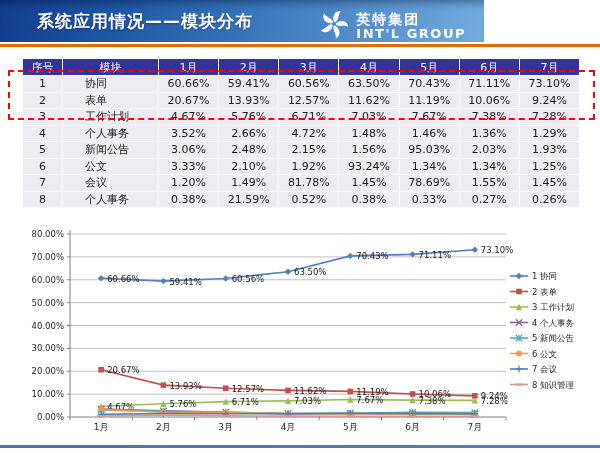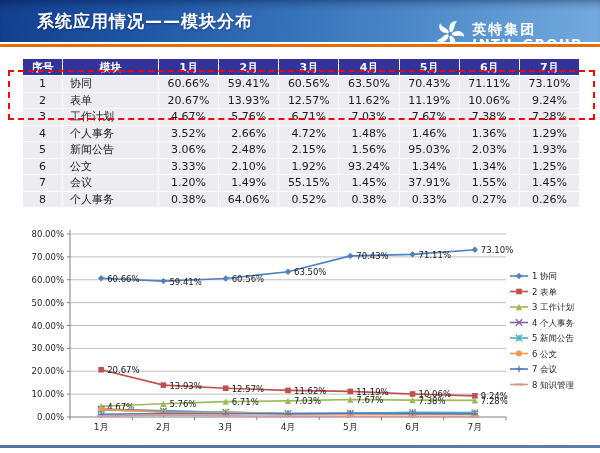--- a/index.html
+++ b/index.html
@@ -3,48 +3,48 @@
 <meta charset="utf-8">
 <style>
   html,body{margin:0;padding:0;}
   body{
     width:600px;height:453px;position:relative;overflow:hidden;
     background:#ffffff;
     font-family:"DejaVu Sans","Liberation Sans",sans-serif;
   }
   
   .header-bar{
-    position:absolute;left:0;top:0;width:600px;height:42px;
+    position:absolute;left:0;top:0;width:484px;height:42px;
     background:linear-gradient(95deg,#123f8e 0%,#1d55a5 22%,#3571b8 48%,#5490cc 75%,#74abdf 100%);
     box-shadow:inset 0 8px 10px -6px rgba(0,0,40,.45);
   }
   .page-title{
     position:absolute;left:37px;top:10px;
     color:#ffffff;font-size:17px;font-weight:bold;letter-spacing:1px;
     text-shadow:0 1px 2px rgba(0,0,40,.4);
   }
-  .logo{position:absolute;right:18px;top:18px;display:flex;align-items:center;}
+  .logo{position:absolute;right:18px;top:8px;display:flex;align-items:center;}
   .logo-text{margin-left:6px;color:#ffffff;line-height:1.05;}
   .logo-cn{font-size:14px;font-weight:bold;letter-spacing:2px;}
   .logo-en{font-size:13px;font-weight:bold;letter-spacing:1.5px;}
   .accent-line{
     position:absolute;left:0;top:44px;width:600px;height:3px;background:#e36c09;
   }
   
   .table-wrap{position:absolute;left:22px;top:58px;width:558px;}
   table.data{border-collapse:collapse;width:100%;table-layout:fixed;font-size:11px;}
   table.data th{
-    background:#333399;color:#ffffff;font-weight:bold;height:16px;
+    background:#333399;color:#ffffff;font-weight:normal;height:16px;
     border:1.5px solid #ffffff;padding:0;text-align:center;
   }
   table.data td{
     background:#ececf2;color:#1b1b1b;height:15.5px;
     border:1.5px solid #ffffff;padding:0 2px;text-align:center;
   }
-  table.data td.module{text-align:left;padding-left:7px;}
+  table.data td.module{text-align:left;padding-left:22px;}
   col.c-no{width:40px;} col.c-mod{width:96px;}
   .highlight-box{
     position:absolute;left:8px;top:70px;width:583px;height:46px;
     border:2px dashed #ff0000;pointer-events:none;
   }
   
   .chart-wrap{position:absolute;left:25px;top:224px;width:570px;height:218px;}
   
   .bottom-border{
     position:absolute;left:0;top:445px;width:600px;height:2.5px;
@@ -167,31 +167,31 @@
           <td>93.24%</td>
           <td>1.34%</td>
           <td>1.34%</td>
           <td>1.25%</td>
         </tr>
         <tr>
           <td>7</td>
           <td class="module">会议</td>
           <td>1.20%</td>
           <td>1.49%</td>
-          <td>55.15%</td>
+          <td>81.78%</td>
           <td>1.45%</td>
-          <td>37.91%</td>
+          <td>78.69%</td>
           <td>1.55%</td>
           <td>1.45%</td>
         </tr>
         <tr>
           <td>8</td>
           <td class="module">个人事务</td>
           <td>0.38%</td>
-          <td>64.06%</td>
+          <td>21.59%</td>
           <td>0.52%</td>
           <td>0.38%</td>
           <td>0.33%</td>
           <td>0.27%</td>
           <td>0.26%</td>
         </tr>
       </tbody>
   </table>
 </div>
 <div class="highlight-box"></div>

